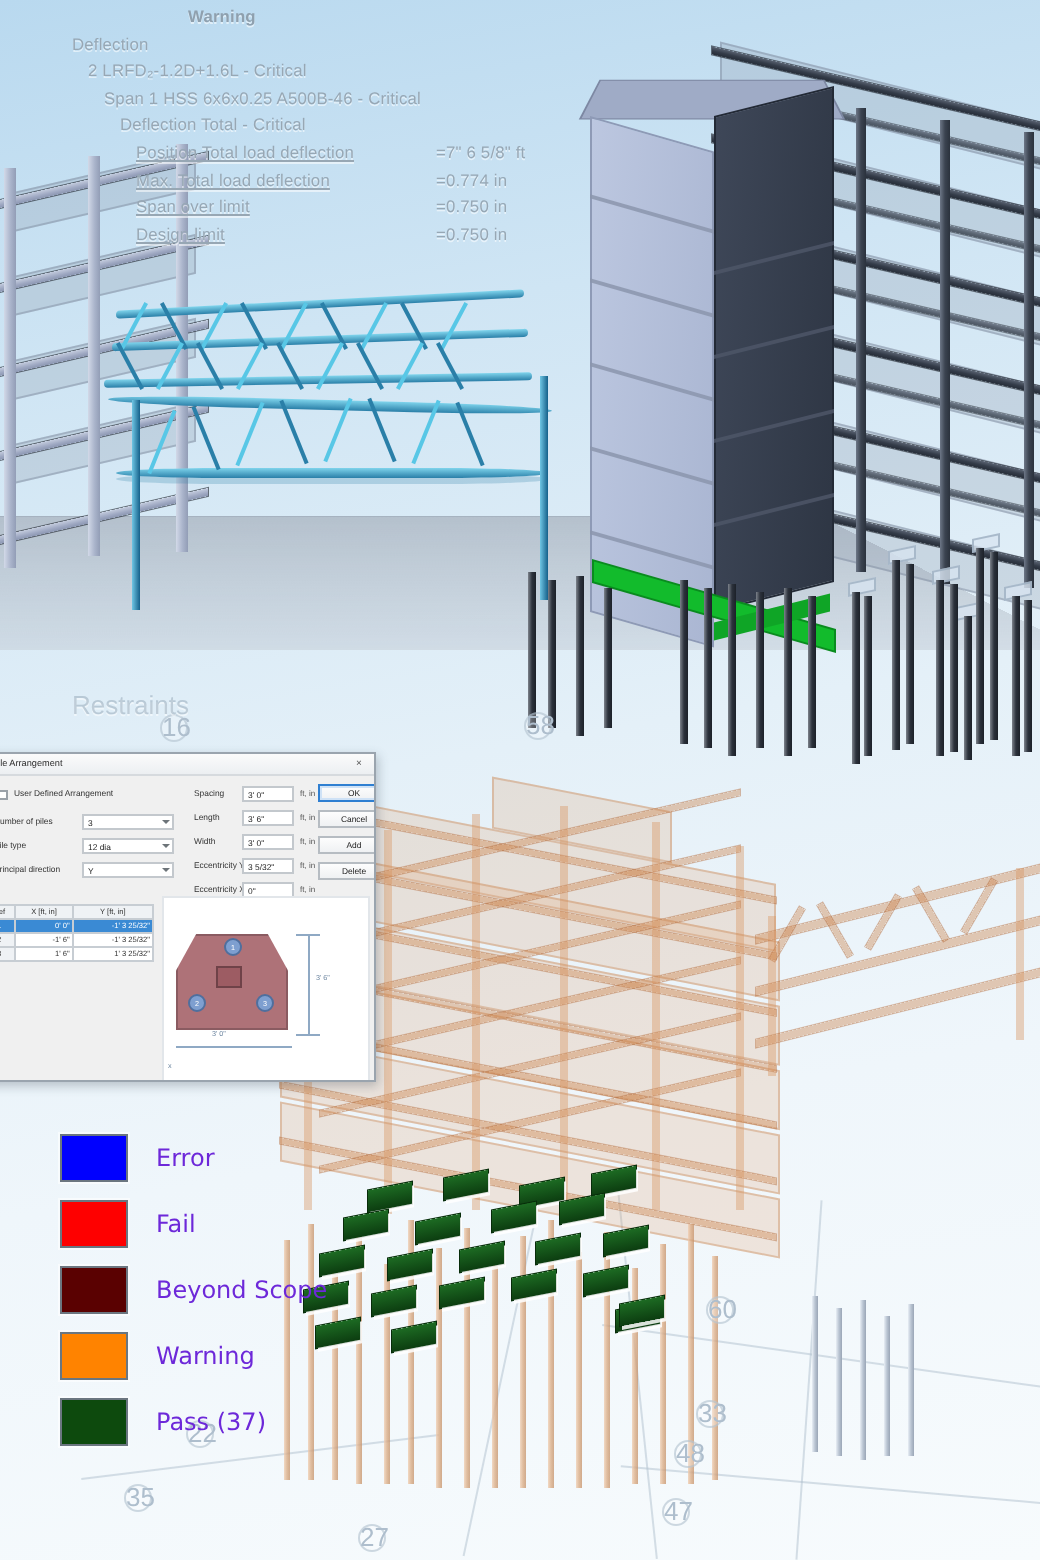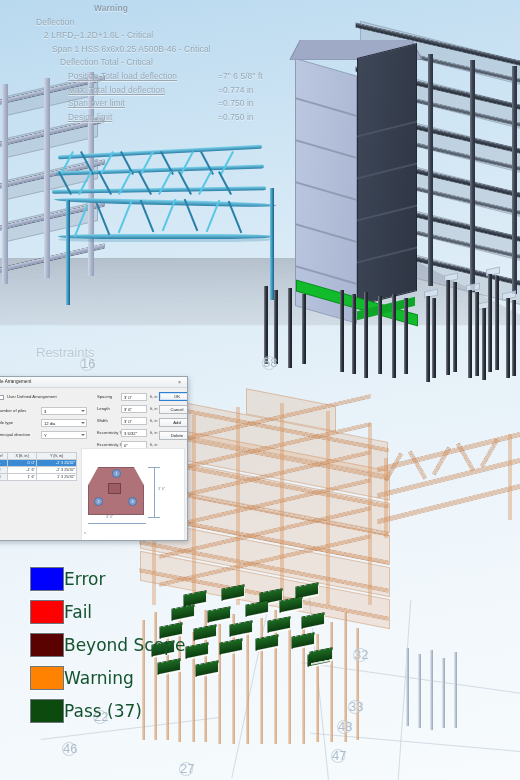--- a/index.html
+++ b/index.html
@@ -239,21 +239,21 @@
   .dim-txt { position:absolute; font-size:3.6px; color:#6d86a0; white-space:nowrap; }
 
   
   #results-legend { left: 30px; top: 566px; }
   .lg-row { display:flex; align-items:center; height:26px; margin-bottom:7px; }
   .lg-swatch {
     width: 34px; height: 24px; border: 1px solid #6b7680;
     box-shadow: 0 0 0 1px rgba(255,255,255,.55);
   }
   .lg-label {
-    font-size: 17px; color: #14532d;
+    margin-left: 14px; font-size: 12px; color: #6d28d9;
     font-family: "DejaVu Sans", sans-serif;
   }
 </style>
 </head>
 <body>
 
 <div class="stage">
 
   <div class="abs" id="ground-plane"></div>
 
@@ -494,26 +494,26 @@
     <div class="passbox" style="left:60px;top:56px;"></div>
     <div class="passbox" style="left:96px;top:52px;"></div>
     <div class="passbox" style="left:132px;top:50px;"></div>
     <div class="passbox" style="left:-2px;top:76px;"></div>
     <div class="passbox" style="left:36px;top:78px;"></div>
     <div class="passbox" style="left:148px;top:68px;"></div>
   </div>
   <div class="passbox" style="left:310px;top:650px;"></div>
 
   <div id="grid-bubble-layer">
-      <div class="gbubble" style="left: 353px; top: 648px;">32</div>
+      <div class="gbubble" style="left: 353px; top: 648px;">60</div>
       <div class="gbubble" style="left: 348px; top: 700px;">33</div>
       <div class="gbubble" style="left: 337px; top: 720px;">48</div>
       <div class="gbubble" style="left: 331px; top: 749px;">47</div>
       <div class="gbubble" style="left: 93px; top: 710px;">22</div>
-      <div class="gbubble" style="left: 62px; top: 742px;">46</div>
+      <div class="gbubble" style="left: 62px; top: 742px;">35</div>
       <div class="gbubble" style="left: 179px; top: 762px;">27</div>
       <div class="gbubble" style="left: 262px; top: 356px;">58</div>
       <div class="gbubble" style="left: 80px; top: 357px;">16</div>
       <div class="gbubble" style="left: 104px; top: 386px;">14</div>
     </div>
 
   <div class="watermark nosel" id="watermark-restraints">Restraints</div>
 
   <div class="abs nosel" id="warning-block">
     <div class="wrow w-title">Warning</div>

